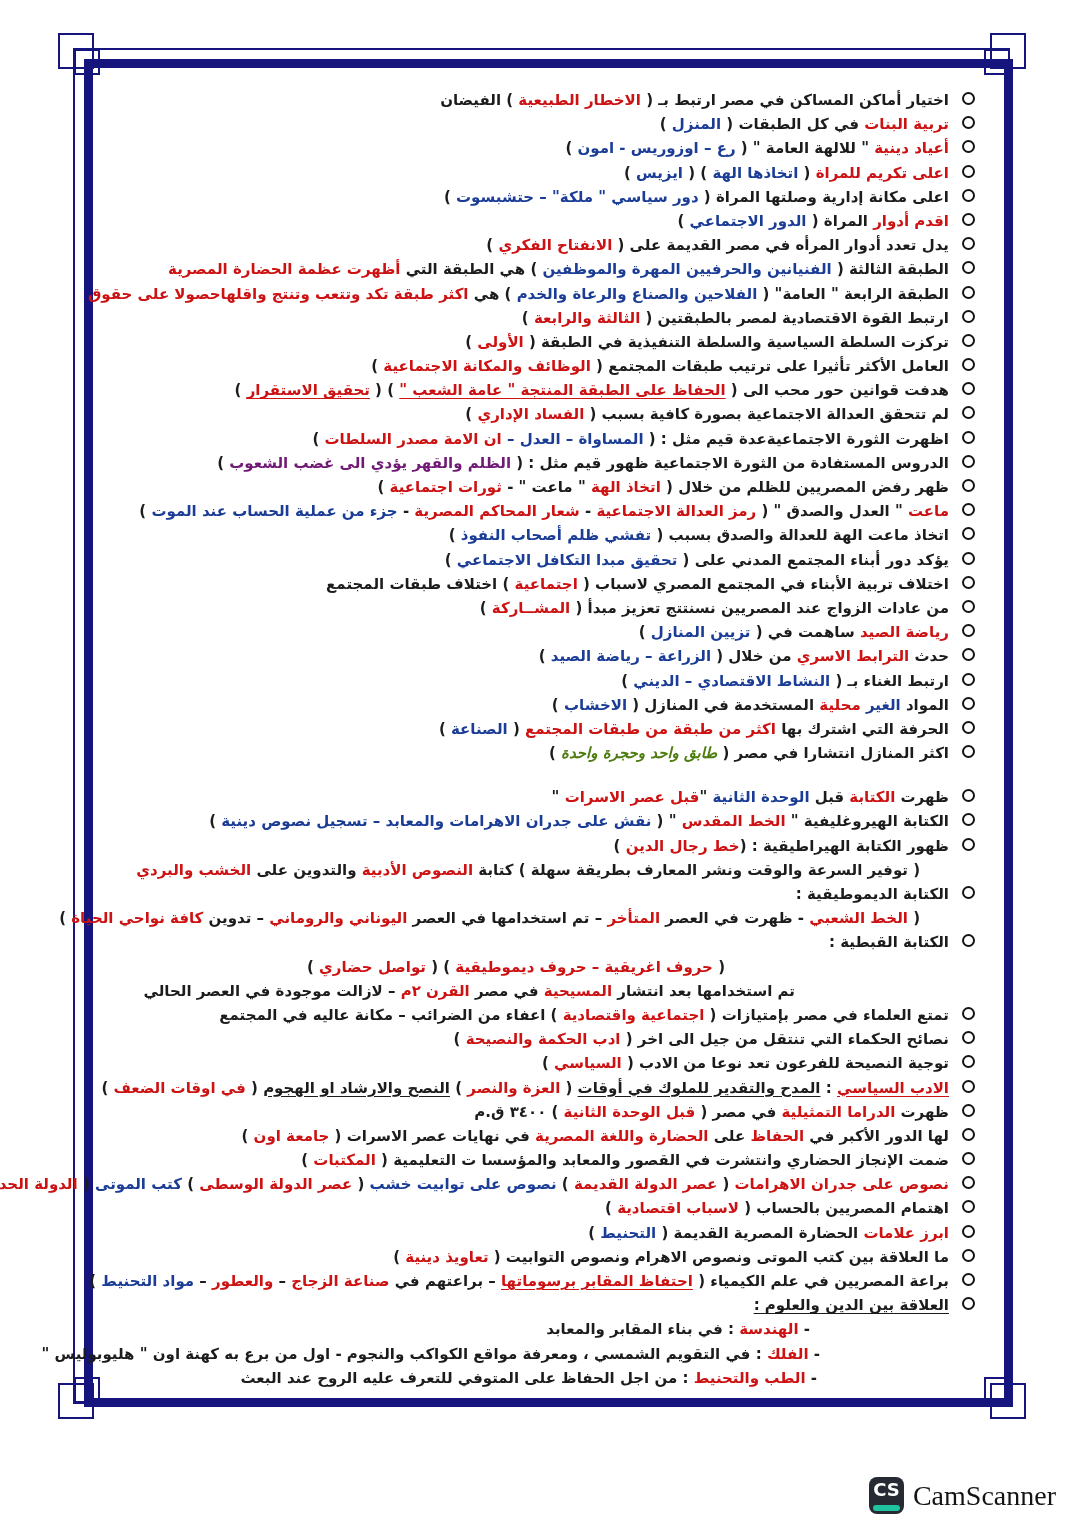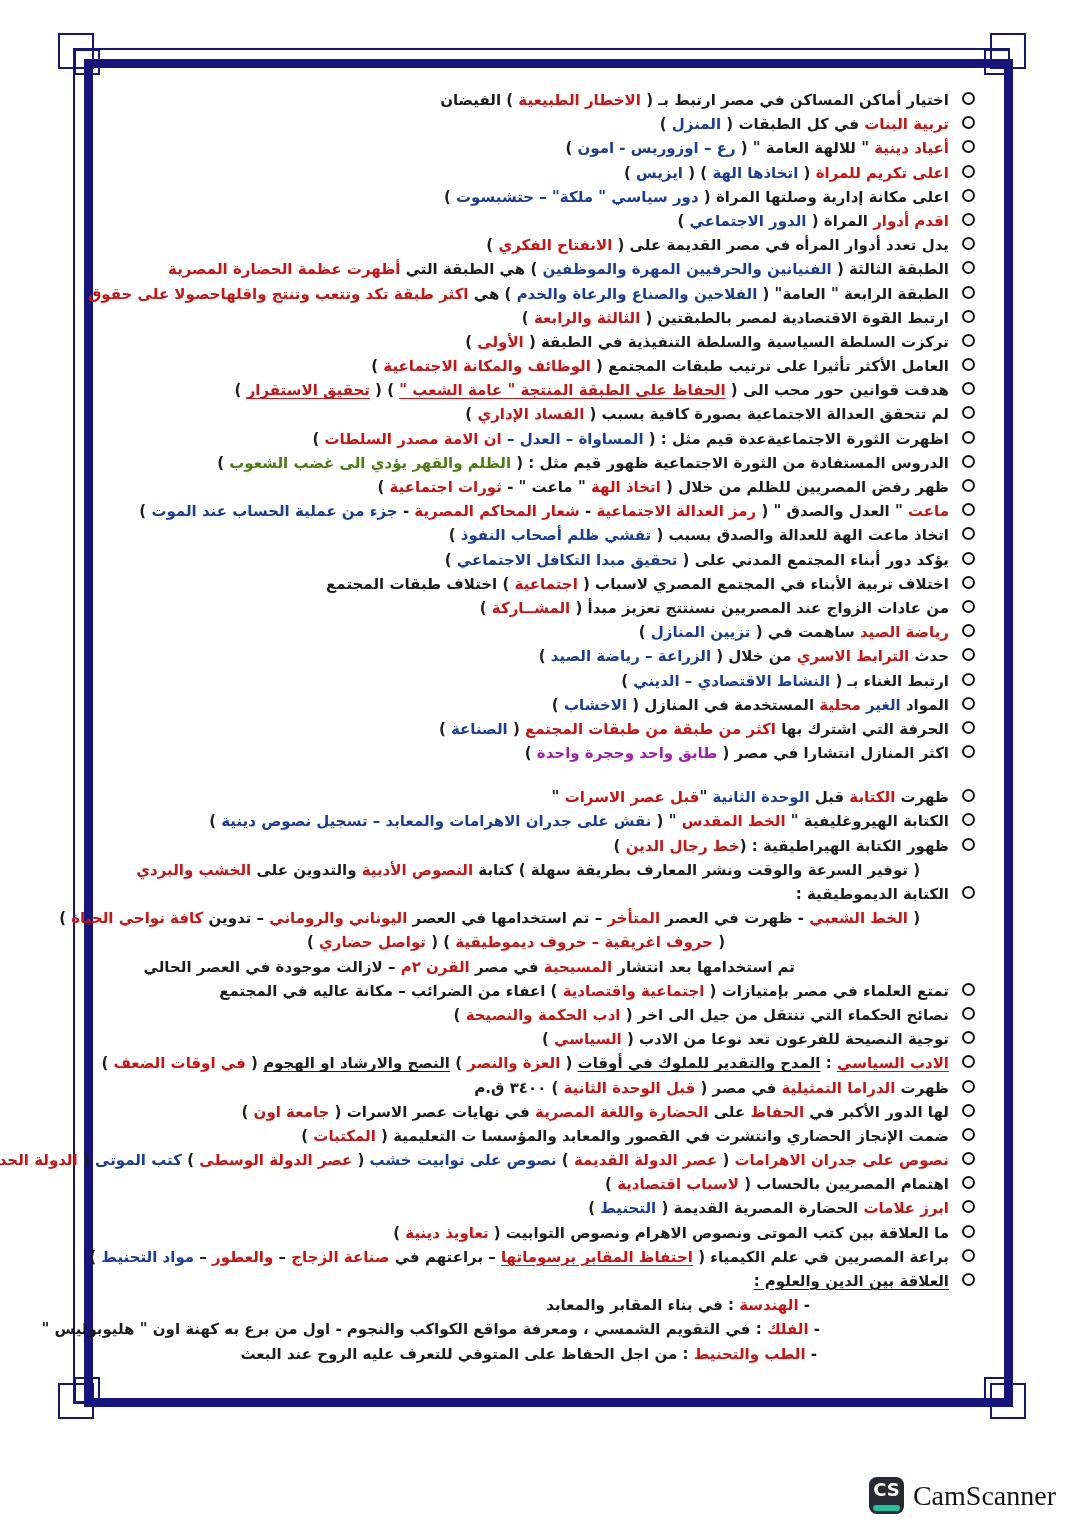--- a/index.html
+++ b/index.html
@@ -89,39 +89,40 @@
     <div class="line"><span class="bullet"></span><span class="seg" style="color: rgb(204, 18, 18);">اقدم أدوار</span><span class="seg" style="color: rgb(28, 28, 28);"> المراة ( </span><span class="seg" style="color: rgb(27, 61, 150);">الدور الاجتماعي</span><span class="seg" style="color: rgb(28, 28, 28);"> )</span></div>
     <div class="line"><span class="bullet"></span><span class="seg" style="color: rgb(28, 28, 28);">يدل تعدد أدوار المرأه في مصر القديمة على  ( </span><span class="seg" style="color: rgb(204, 18, 18);">الانفتاح الفكري</span><span class="seg" style="color: rgb(28, 28, 28);"> )</span></div>
     <div class="line"><span class="bullet"></span><span class="seg" style="color: rgb(28, 28, 28);">الطبقة الثالثة ( </span><span class="seg" style="color: rgb(27, 61, 150);">الفنيانين والحرفيين المهرة والموظفين</span><span class="seg" style="color: rgb(28, 28, 28);"> ) هي الطبقة التي </span><span class="seg" style="color: rgb(204, 18, 18);">أظهرت عظمة الحضارة المصرية</span></div>
     <div class="line"><span class="bullet"></span><span class="seg" style="color: rgb(28, 28, 28);">الطبقة الرابعة " العامة" ( </span><span class="seg" style="color: rgb(27, 61, 150);">الفلاحين والصناع والرعاة والخدم</span><span class="seg" style="color: rgb(28, 28, 28);"> ) هي </span><span class="seg" style="color: rgb(204, 18, 18);">اكثر طبقة تكد وتتعب وتنتج واقلهاحصولا على  حقوق</span></div>
     <div class="line"><span class="bullet"></span><span class="seg" style="color: rgb(28, 28, 28);">ارتبط القوة الاقتصادية لمصر بالطبقتين ( </span><span class="seg" style="color: rgb(204, 18, 18);">الثالثة والرابعة</span><span class="seg" style="color: rgb(28, 28, 28);"> )</span></div>
     <div class="line"><span class="bullet"></span><span class="seg" style="color: rgb(28, 28, 28);">تركزت السلطة السياسية والسلطة التنفيذية في الطبقة ( </span><span class="seg" style="color: rgb(204, 18, 18);">الأولى</span><span class="seg" style="color: rgb(28, 28, 28);"> )</span></div>
     <div class="line"><span class="bullet"></span><span class="seg" style="color: rgb(28, 28, 28);">العامل الأكثر تأثيرا على ترتيب طبقات المجتمع  ( </span><span class="seg" style="color: rgb(204, 18, 18);">الوظائف والمكانة الاجتماعية</span><span class="seg" style="color: rgb(28, 28, 28);"> )</span></div>
     <div class="line"><span class="bullet"></span><span class="seg" style="color: rgb(28, 28, 28);">هدفت قوانين حور محب الى ( </span><span class="seg u" style="color: rgb(204, 18, 18);">الحفاظ على الطبقة المنتجة " عامة الشعب "</span><span class="seg" style="color: rgb(28, 28, 28);"> ) ( </span><span class="seg u" style="color: rgb(204, 18, 18);">تحقيق الاستقرار</span><span class="seg" style="color: rgb(28, 28, 28);"> )</span></div>
     <div class="line"><span class="bullet"></span><span class="seg" style="color: rgb(28, 28, 28);">لم تتحقق العدالة الاجتماعية بصورة كافية بسبب ( </span><span class="seg" style="color: rgb(204, 18, 18);">الفساد الإداري</span><span class="seg" style="color: rgb(28, 28, 28);"> )</span></div>
     <div class="line"><span class="bullet"></span><span class="seg" style="color: rgb(28, 28, 28);">اظهرت الثورة الاجتماعيةعدة  قيم مثل : ( </span><span class="seg" style="color: rgb(27, 61, 150);">المساواة – العدل – </span><span class="seg" style="color: rgb(204, 18, 18);">ان الامة مصدر  السلطات</span><span class="seg" style="color: rgb(28, 28, 28);"> )</span></div>
-    <div class="line"><span class="bullet"></span><span class="seg" style="color: rgb(28, 28, 28);">الدروس المستفادة من الثورة الاجتماعية  ظهور قيم  مثل : ( </span><span class="seg" style="color: #4d7c0f;">الظلم والقهر يؤدي الى غضب الشعوب</span><span class="seg" style="color: rgb(28, 28, 28);"> )</span></div>
+    <div class="line"><span class="bullet"></span><span class="seg" style="color: rgb(28, 28, 28);">الدروس المستفادة من الثورة الاجتماعية  ظهور قيم  مثل : ( </span><span class="seg" style="color: #701a75;">الظلم والقهر يؤدي الى غضب الشعوب</span><span class="seg" style="color: rgb(28, 28, 28);"> )</span></div>
     <div class="line"><span class="bullet"></span><span class="seg" style="color: rgb(28, 28, 28);">ظهر رفض المصريين للظلم من خلال ( </span><span class="seg" style="color: rgb(204, 18, 18);">اتخاذ الهة</span><span class="seg" style="color: rgb(28, 28, 28);"> " ماعت "  - </span><span class="seg" style="color: rgb(204, 18, 18);">ثورات اجتماعية</span><span class="seg" style="color: rgb(28, 28, 28);"> )</span></div>
     <div class="line"><span class="bullet"></span><span class="seg" style="color: rgb(204, 18, 18);">ماعت</span><span class="seg" style="color: rgb(28, 28, 28);"> " العدل والصدق " ( </span><span class="seg" style="color: rgb(204, 18, 18);">رمز العدالة الاجتماعية</span><span class="seg" style="color: rgb(28, 28, 28);"> - </span><span class="seg" style="color: rgb(204, 18, 18);">شعار المحاكم المصرية</span><span class="seg" style="color: rgb(28, 28, 28);"> - </span><span class="seg" style="color: rgb(27, 61, 150);">جزء من عملية الحساب عند الموت</span><span class="seg" style="color: rgb(28, 28, 28);"> )</span></div>
     <div class="line"><span class="bullet"></span><span class="seg" style="color: rgb(28, 28, 28);">اتخاذ ماعت الهة للعدالة والصدق  بسبب ( </span><span class="seg" style="color: rgb(27, 61, 150);">تفشي ظلم أصحاب النفوذ</span><span class="seg" style="color: rgb(28, 28, 28);"> )</span></div>
     <div class="line"><span class="bullet"></span><span class="seg" style="color: rgb(28, 28, 28);">يؤكد دور أبناء المجتمع المدني على ( </span><span class="seg" style="color: rgb(27, 61, 150);">تحقيق مبدا التكافل الاجتماعي</span><span class="seg" style="color: rgb(28, 28, 28);"> )</span></div>
     <div class="line"><span class="bullet"></span><span class="seg" style="color: rgb(28, 28, 28);">اختلاف تربية الأبناء  في المجتمع المصري لاسباب ( </span><span class="seg" style="color: rgb(204, 18, 18);">اجتماعية</span><span class="seg" style="color: rgb(28, 28, 28);"> ) اختلاف طبقات المجتمع</span></div>
     <div class="line"><span class="bullet"></span><span class="seg" style="color: rgb(28, 28, 28);">من عادات الزواج عند المصريين نسنتتج تعزيز مبدأ ( </span><span class="seg" style="color: rgb(204, 18, 18);">المشــاركة</span><span class="seg" style="color: rgb(28, 28, 28);"> )</span></div>
     <div class="line"><span class="bullet"></span><span class="seg" style="color: rgb(204, 18, 18);">رياضة الصيد</span><span class="seg" style="color: rgb(28, 28, 28);">  ساهمت في ( </span><span class="seg" style="color: rgb(27, 61, 150);">تزيين المنازل</span><span class="seg" style="color: rgb(28, 28, 28);"> )</span></div>
     <div class="line"><span class="bullet"></span><span class="seg" style="color: rgb(28, 28, 28);">حدث </span><span class="seg" style="color: rgb(204, 18, 18);">الترابط الاسري</span><span class="seg" style="color: rgb(28, 28, 28);"> من خلال ( </span><span class="seg" style="color: rgb(27, 61, 150);">الزراعة – رياضة الصيد</span><span class="seg" style="color: rgb(28, 28, 28);"> )</span></div>
     <div class="line"><span class="bullet"></span><span class="seg" style="color: rgb(28, 28, 28);">ارتبط الغناء بـ ( </span><span class="seg" style="color: rgb(27, 61, 150);">النشاط الاقتصادي – الديني</span><span class="seg" style="color: rgb(28, 28, 28);"> )</span></div>
     <div class="line"><span class="bullet"></span><span class="seg" style="color: rgb(28, 28, 28);">المواد </span><span class="seg" style="color: rgb(27, 61, 150);">الغير</span><span class="seg" style="color: rgb(28, 28, 28);"> </span><span class="seg" style="color: rgb(204, 18, 18);">محلية</span><span class="seg" style="color: rgb(28, 28, 28);"> المستخدمة في المنازل ( </span><span class="seg" style="color: rgb(27, 61, 150);">الاخشاب</span><span class="seg" style="color: rgb(28, 28, 28);"> )</span></div>
     <div class="line"><span class="bullet"></span><span class="seg" style="color: rgb(28, 28, 28);">الحرفة التي اشترك  بها </span><span class="seg" style="color: rgb(204, 18, 18);">اكثر من طبقة من طبقات المجتمع</span><span class="seg" style="color: rgb(28, 28, 28);"> ( </span><span class="seg" style="color: rgb(27, 61, 150);">الصناعة</span><span class="seg" style="color: rgb(28, 28, 28);"> )</span></div>
-    <div class="line"><span class="bullet"></span><span class="seg" style="color: rgb(28, 28, 28);">اكثر المنازل انتشارا في مصر ( </span><span class="seg" style="color: #a21caf;">طابق واحد وحجرة واحدة</span><span class="seg" style="color: rgb(28, 28, 28);"> )</span></div>
+    <div class="line"><span class="bullet"></span><span class="seg" style="color: rgb(28, 28, 28);">اكثر المنازل انتشارا في مصر ( </span><span class="seg" style="color: #4d7c0f; font-style: italic;">طابق واحد وحجرة واحدة</span><span class="seg" style="color: rgb(28, 28, 28);"> )</span></div>
     <div class="line gap"><span class="bullet"></span><span class="seg" style="color: rgb(28, 28, 28);">ظهرت </span><span class="seg" style="color: rgb(204, 18, 18);">الكتابة</span><span class="seg" style="color: rgb(28, 28, 28);">  قبل </span><span class="seg" style="color: rgb(27, 61, 150);">الوحدة الثانية</span><span class="seg" style="color: rgb(28, 28, 28);"> "</span><span class="seg" style="color: rgb(204, 18, 18);">قبل عصر الاسرات</span><span class="seg" style="color: rgb(28, 28, 28);"> "</span></div>
     <div class="line"><span class="bullet"></span><span class="seg" style="color: rgb(28, 28, 28);">الكتابة الهيروغليفية " </span><span class="seg" style="color: rgb(204, 18, 18);">الخط المقدس</span><span class="seg" style="color: rgb(28, 28, 28);"> " ( </span><span class="seg" style="color: rgb(27, 61, 150);">نقش على جدران الاهرامات والمعابد – تسجيل نصوص دينية</span><span class="seg" style="color: rgb(28, 28, 28);"> )</span></div>
     <div class="line"><span class="bullet"></span><span class="seg" style="color: rgb(28, 28, 28);">ظهور الكتابة الهيراطيقية : (</span><span class="seg" style="color: rgb(204, 18, 18);">خط رجال الدين</span><span class="seg" style="color: rgb(28, 28, 28);"> )</span></div>
     <div class="line" style="padding-right: 55px;"><span class="seg" style="color: rgb(28, 28, 28);">( توفير السرعة والوقت  ونشر المعارف بطريقة سهلة ) كتابة </span><span class="seg" style="color: rgb(204, 18, 18);">النصوص الأدبية</span><span class="seg" style="color: rgb(28, 28, 28);">  والتدوين على </span><span class="seg" style="color: rgb(204, 18, 18);">الخشب والبردي</span></div>
     <div class="line"><span class="bullet"></span><span class="seg" style="color: rgb(28, 28, 28);">الكتابة الديموطيقية :</span></div>
     <div class="line" style="padding-right: 55px;"><span class="seg" style="color: rgb(28, 28, 28);">( </span><span class="seg" style="color: rgb(204, 18, 18);">الخط الشعبي</span><span class="seg" style="color: rgb(28, 28, 28);"> -  ظهرت في العصر </span><span class="seg" style="color: rgb(204, 18, 18);">المتأخر</span><span class="seg" style="color: rgb(28, 28, 28);"> – تم استخدامها في العصر </span><span class="seg" style="color: rgb(204, 18, 18);">اليوناني والروماني</span><span class="seg" style="color: rgb(28, 28, 28);"> – تدوين </span><span class="seg" style="color: rgb(204, 18, 18);">كافة نواحي الحياة</span><span class="seg" style="color: rgb(28, 28, 28);"> )</span></div>
+    <div class="line"><span class="bullet"></span><span class="seg" style="color: rgb(28, 28, 28);">الكتابة القبطية :</span></div>
     <div class="line" style="padding-right: 250px;"><span class="seg" style="color: rgb(28, 28, 28);">( </span><span class="seg" style="color: rgb(204, 18, 18);">حروف اغريقية – حروف ديموطيقية</span><span class="seg" style="color: rgb(28, 28, 28);"> ) ( </span><span class="seg" style="color: rgb(204, 18, 18);">تواصل حضاري</span><span class="seg" style="color: rgb(28, 28, 28);"> )</span></div>
     <div class="line" style="padding-right: 180px;"><span class="seg" style="color: rgb(28, 28, 28);">تم استخدامها بعد انتشار </span><span class="seg" style="color: rgb(204, 18, 18);">المسيحية</span><span class="seg" style="color: rgb(28, 28, 28);"> في مصر </span><span class="seg" style="color: rgb(204, 18, 18);">القرن  ٢م</span><span class="seg" style="color: rgb(28, 28, 28);"> – لازالت موجودة في العصر الحالي</span></div>
     <div class="line"><span class="bullet"></span><span class="seg" style="color: rgb(28, 28, 28);">تمتع العلماء في مصر بإمتيازات ( </span><span class="seg" style="color: rgb(204, 18, 18);">اجتماعية واقتصادية</span><span class="seg" style="color: rgb(28, 28, 28);"> ) اعفاء من الضرائب – مكانة عاليه في المجتمع</span></div>
     <div class="line"><span class="bullet"></span><span class="seg" style="color: rgb(28, 28, 28);">نصائح الحكماء التي تنتقل من جيل الى اخر ( </span><span class="seg" style="color: rgb(204, 18, 18);">ادب الحكمة والنصيحة</span><span class="seg" style="color: rgb(28, 28, 28);"> )</span></div>
     <div class="line"><span class="bullet"></span><span class="seg" style="color: rgb(28, 28, 28);">توجية النصيحة للفرعون تعد نوعا من الادب ( </span><span class="seg" style="color: rgb(204, 18, 18);">السياسي</span><span class="seg" style="color: rgb(28, 28, 28);"> )</span></div>
     <div class="line"><span class="bullet"></span><span class="seg u" style="color: rgb(204, 18, 18);">الادب السياسي</span><span class="seg" style="color: rgb(28, 28, 28);"> : </span><span class="seg u" style="color: rgb(28, 28, 28);">المدح والتقدير للملوك  في أوقات</span><span class="seg" style="color: rgb(28, 28, 28);"> ( </span><span class="seg" style="color: rgb(204, 18, 18);">العزة والنصر</span><span class="seg" style="color: rgb(28, 28, 28);"> ) </span><span class="seg u" style="color: rgb(28, 28, 28);">النصح والارشاد او الهجوم</span><span class="seg" style="color: rgb(28, 28, 28);"> ( </span><span class="seg" style="color: rgb(204, 18, 18);">في اوقات الضعف</span><span class="seg" style="color: rgb(28, 28, 28);"> )</span></div>
     <div class="line"><span class="bullet"></span><span class="seg" style="color: rgb(28, 28, 28);">ظهرت </span><span class="seg" style="color: rgb(204, 18, 18);">الدراما التمثيلية</span><span class="seg" style="color: rgb(28, 28, 28);"> في مصر ( </span><span class="seg" style="color: rgb(204, 18, 18);">قبل الوحدة الثانية</span><span class="seg" style="color: rgb(28, 28, 28);"> ) ٣٤٠٠ ق.م</span></div>
     <div class="line"><span class="bullet"></span><span class="seg" style="color: rgb(28, 28, 28);">لها الدور الأكبر في </span><span class="seg" style="color: rgb(204, 18, 18);">الحفاظ</span><span class="seg" style="color: rgb(28, 28, 28);">  على </span><span class="seg" style="color: rgb(204, 18, 18);">الحضارة واللغة المصرية</span><span class="seg" style="color: rgb(28, 28, 28);"> في نهايات عصر الاسرات ( </span><span class="seg" style="color: rgb(204, 18, 18);">جامعة اون</span><span class="seg" style="color: rgb(28, 28, 28);"> )</span></div>
     <div class="line"><span class="bullet"></span><span class="seg" style="color: rgb(28, 28, 28);">ضمت الإنجاز الحضاري  وانتشرت في القصور والمعابد والمؤسسا ت التعليمية ( </span><span class="seg" style="color: rgb(204, 18, 18);">المكتبات</span><span class="seg" style="color: rgb(28, 28, 28);"> )</span></div>
     <div class="line"><span class="bullet"></span><span class="seg" style="color: rgb(204, 18, 18);">نصوص على جدران الاهرامات</span><span class="seg" style="color: rgb(28, 28, 28);"> ( </span><span class="seg" style="color: rgb(204, 18, 18);">عصر الدولة القديمة</span><span class="seg" style="color: rgb(28, 28, 28);"> ) </span><span class="seg" style="color: rgb(27, 61, 150);">نصوص على توابيت خشب</span><span class="seg" style="color: rgb(28, 28, 28);"> ( </span><span class="seg" style="color: rgb(204, 18, 18);">عصر الدولة الوسطى</span><span class="seg" style="color: rgb(28, 28, 28);"> ) </span><span class="seg" style="color: rgb(27, 61, 150);">كتب الموتى</span><span class="seg" style="color: rgb(28, 28, 28);"> ( </span><span class="seg" style="color: rgb(204, 18, 18);">الدولة الحديثة</span></div>

